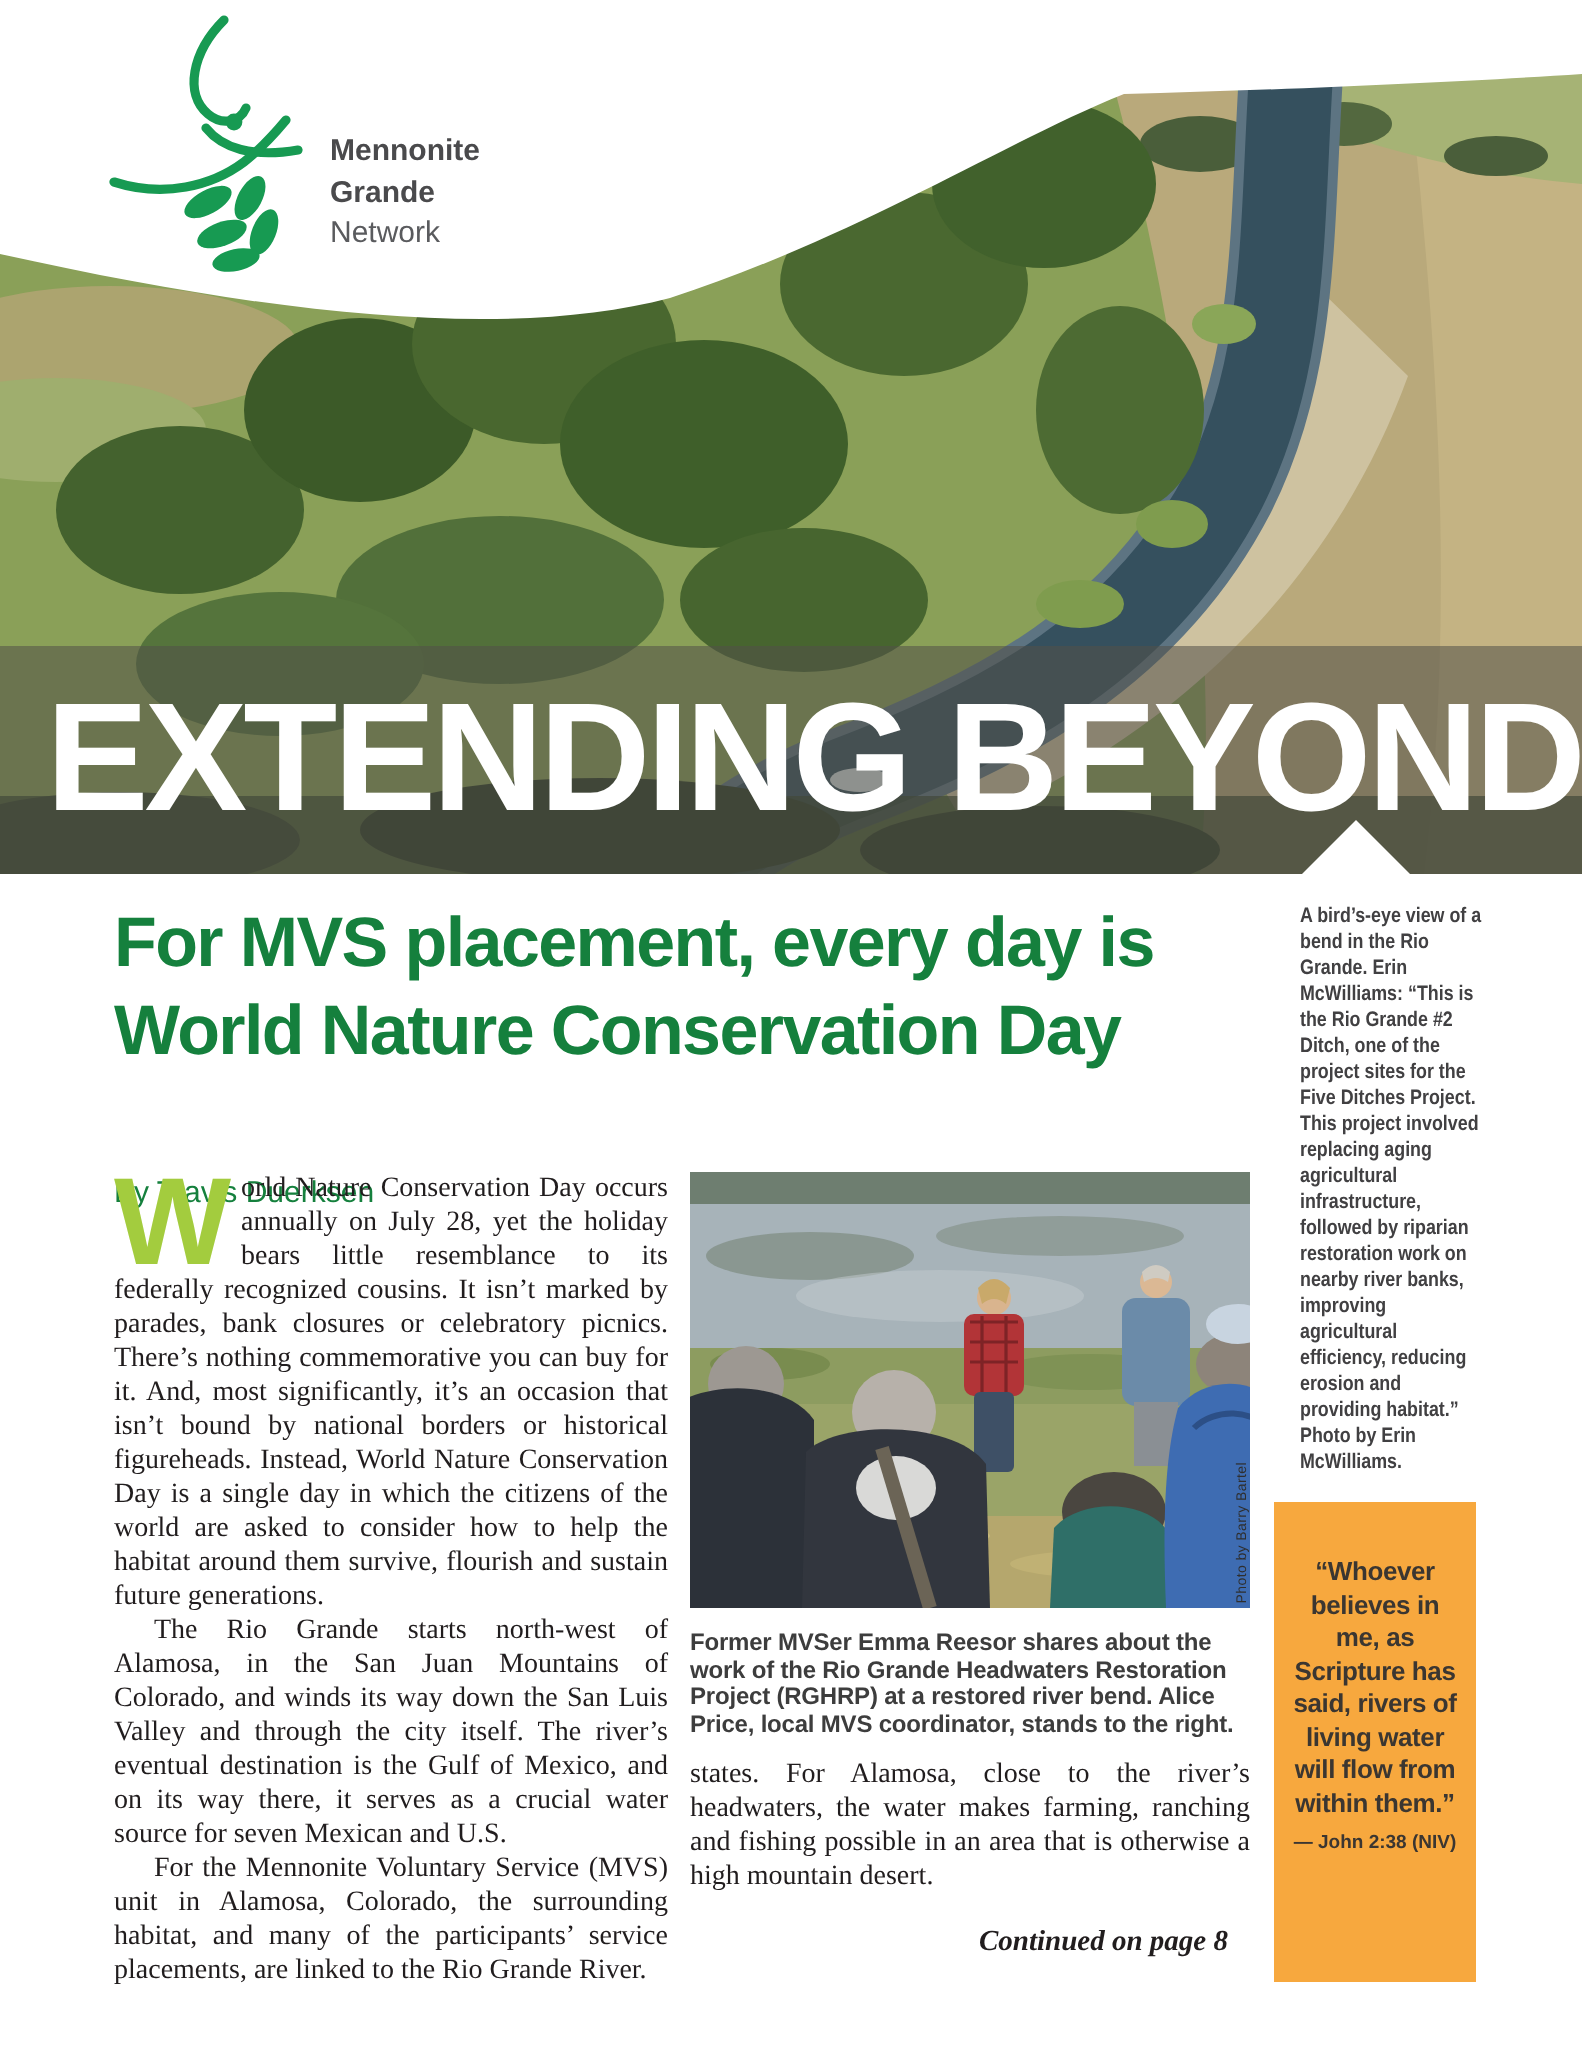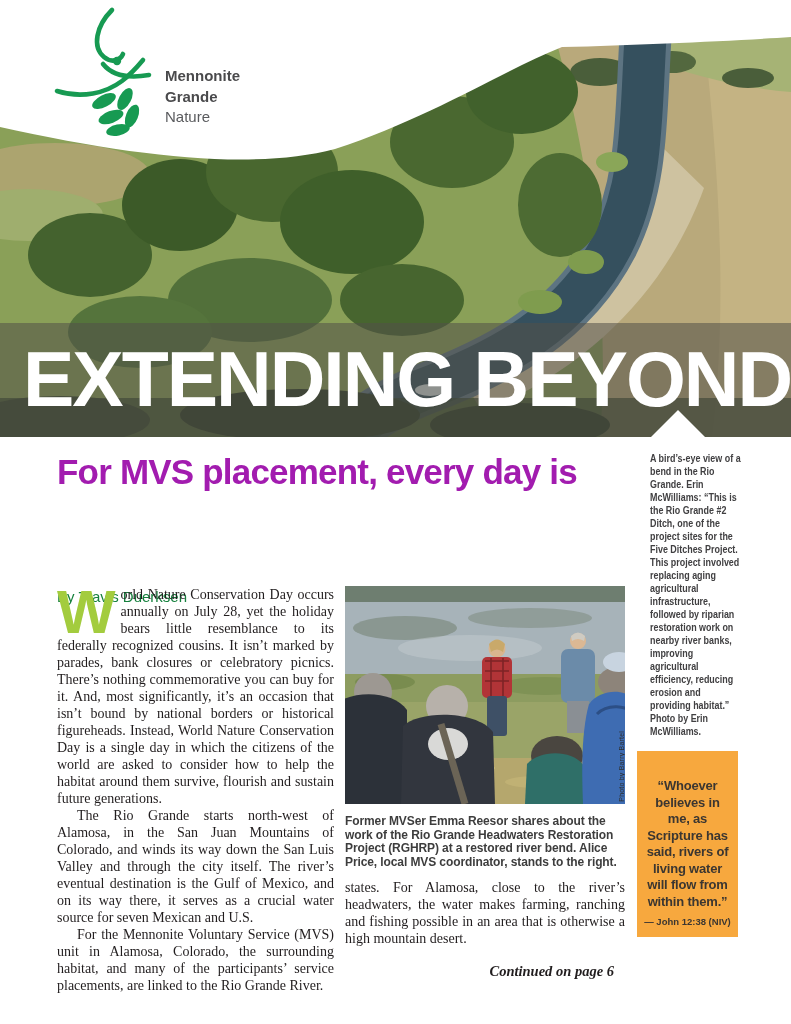--- a/index.html
+++ b/index.html
@@ -20,21 +20,21 @@
   svg.curve{position:absolute;left:0;top:0;z-index:5;}
   .logo{position:absolute;left:52px;top:4px;z-index:6;}
   .logo-text{position:absolute;left:165px;top:66px;z-index:6;line-height:20.5px;font-size:15px;}
   .lt-bold{font-weight:bold;color:#4a4a4c;}
   .lt-reg{font-weight:normal;color:#5a5b5e;}
   .issue{position:absolute;right:53px;top:46px;z-index:6;font-weight:bold;font-size:22px;
         color:#ffffff;letter-spacing:0.5px;text-shadow:0 1px 3px rgba(60,55,40,0.45);}
 
   
   .headline{position:absolute;left:57px;top:450px;width:600px;font-weight:bold;
-        font-size:35px;line-height:44px;letter-spacing:-0.8px;color:#a21caf;}
+        font-size:35px;line-height:44px;letter-spacing:-0.8px;color:#15803d;}
   .byline{position:absolute;left:57px;top:588px;font-size:15px;color:#15803d;}
 
   
   .col1{position:absolute;left:57px;top:586px;width:277px;}
   .col2{position:absolute;left:345px;top:586px;width:280px;}
   .bodytext, .col1 p, .cont-text{
         font-family:"Liberation Serif",serif;font-size:14px;line-height:17px;
         color:#211d1e;text-align:justify;margin:0;}
   .indent{text-indent:20px;}
   .dropcap{float:left;font-family:"Liberation Sans",sans-serif;font-weight:bold;
@@ -50,21 +50,21 @@
   .cont-text{margin-top:10px;}
   .continued{margin-top:16px;font-family:"Liberation Serif",serif;font-style:italic;
         font-weight:600;font-size:14.5px;color:#211d1e;text-align:right;padding-right:11px;}
 
   
   .side-caption{position:absolute;left:650px;top:452px;width:108px;
         transform:scaleX(0.85);transform-origin:0 0;
         font-size:10.5px;line-height:13px;font-weight:bold;color:#414042;}
 
   
-  .pull-quote{position:absolute;left:637px;top:751px;width:101px;height:186px;
+  .pull-quote{position:absolute;left:637px;top:751px;width:101px;height:240px;
         background:#f7a83e;box-sizing:border-box;padding:27px 7px 0 7px;text-align:center;}
   .pq-text{font-weight:bold;font-size:13px;line-height:16.5px;letter-spacing:-0.2px;color:#3b3631;}
   .pq-attr{margin-top:6px;font-weight:bold;font-size:9.5px;color:#3b3631;}
 </style>
 </head>
 <body>
 
 <div class="page">
 
   <div class="hero">
@@ -130,27 +130,28 @@
           <ellipse cx="73" cy="95" rx="12" ry="6" transform="rotate(-62 73 95)"></ellipse>
           <ellipse cx="59" cy="113" rx="13" ry="6" transform="rotate(-20 59 113)"></ellipse>
           <ellipse cx="80" cy="112" rx="12" ry="6" transform="rotate(-68 80 112)"></ellipse>
           <ellipse cx="66" cy="126" rx="12" ry="5.5" transform="rotate(-12 66 126)"></ellipse>
         </g>
       </svg>
     </div>
     <div class="logo-text">
       <div class="lt-bold">Mennonite</div>
       <div class="lt-bold">Grande</div>
-      <div class="lt-reg">Nature</div>
+      <div class="lt-reg">Network</div>
     </div>
 
   </div>
 
   <div class="headline">
     <div>For MVS placement, every day is</div>
+    <div>World Nature Conservation Day</div>
   </div>
   <div class="byline">By Travis Duerksen</div>
 
   <div class="col1">
     <p><span class="dropcap">W</span><span>orld Nature Conservation Day occurs annually on July 28, yet the holiday bears little resemblance to its federally recognized cousins. It isn’t marked by parades, bank closures or celebratory picnics. There’s nothing commemorative you can buy for it. And, most significantly, it’s an occasion that isn’t bound by national borders or historical figureheads. Instead, World Nature Conservation Day is a single day in which the citizens of the world are asked to consider how to help the habitat around them survive, flourish and sustain future generations.</span></p>
     <p class="indent">The Rio Grande starts north-west of Alamosa, in the San Juan Mountains of Colorado, and winds its way down the San Luis Valley and through the city itself. The river’s eventual destination is the Gulf of Mexico, and on its way there, it serves as a crucial water source for seven Mexican and U.S.</p>
     <p class="indent">For the Mennonite Voluntary Service (MVS) unit in Alamosa, Colorado, the surrounding habitat, and many of the participants’ service placements, are linked to the Rio Grande River.</p>
   </div>
 
   <div class="col2">
@@ -192,23 +193,23 @@
 
         <ellipse cx="271" cy="96" rx="18" ry="15" fill="#8d847a"></ellipse>
         <ellipse cx="274" cy="76" rx="16" ry="10" fill="#c8d4e0"></ellipse>
         <path d="M244,118 C258,100 290,102 296,124 L296,218 L238,218 C236,170 238,140 244,118 Z" fill="#3e6cb2"></path>
         <path d="M252,128 C262,118 282,118 290,130" stroke="#2c4f86" stroke-width="3" fill="none"></path>
       </svg>
       <div class="vcredit">Photo by Barry Bartel</div>
     </div>
     <div class="caption">Former MVSer Emma Reesor shares about the work of the Rio Grande Headwaters Restoration Project (RGHRP) at a restored river bend. Alice Price, local MVS coordinator, stands to the right.</div>
     <p class="cont-text">states. For Alamosa, close to the river’s headwaters, the water makes farming, ranching and fishing possible in an area that is otherwise a high mountain desert.</p>
-    <div class="continued">Continued on page 6</div>
+    <div class="continued">Continued on page 8</div>
   </div>
 
   <div class="side-caption">A bird’s-eye view of a bend in the Rio Grande. Erin McWilliams: “This is the Rio Grande #2 Ditch, one of the project sites for the Five Ditches Project. This project involved replacing aging agricultural infrastructure, followed by riparian restoration work on nearby river banks, improving agricultural efficiency, reducing erosion and providing habitat.” Photo by Erin McWilliams.</div>
 
   <div class="pull-quote">
     <div class="pq-text">“Whoever believes in me, as Scripture has said, rivers of living water will flow from within them.”</div>
-    <div class="pq-attr">— John 12:38 (NIV)</div>
+    <div class="pq-attr">— John 2:38 (NIV)</div>
   </div>
 
 </div>
 
 </body></html>

